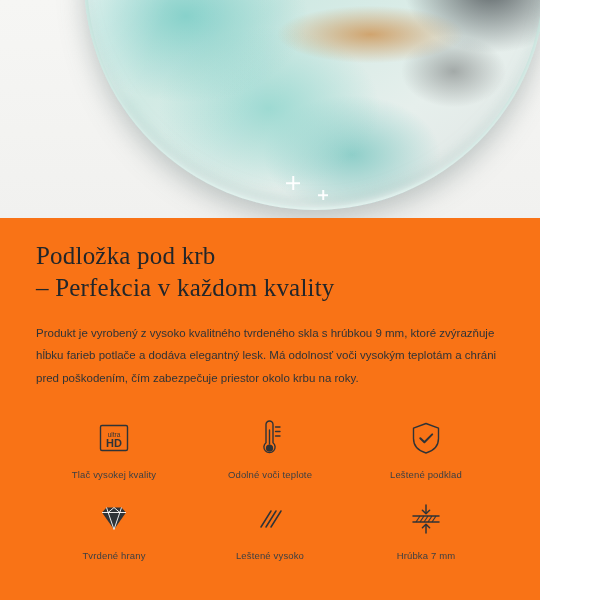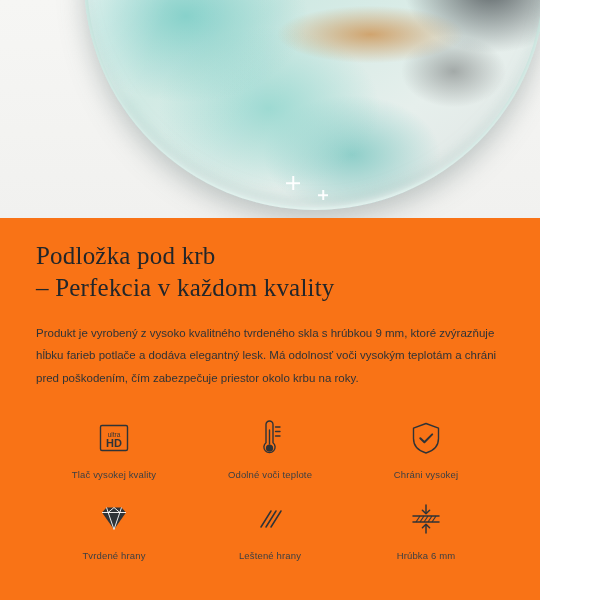--- a/index.html
+++ b/index.html
@@ -209,21 +209,21 @@
         <span class="cap">Odolné voči teplote</span>
       </div>
 
       <div class="feature">
         <span class="ico">
           <svg width="36" height="40" viewBox="0 0 36 40">
             <path d="M18 5.5 5.5 10.2v10.4c0 7.6 5.2 12.4 12.5 14.4 7.3-2 12.5-6.8 12.5-14.4V10.2z" fill="none" stroke="#2f3337" stroke-width="1.4" stroke-linejoin="round"></path>
             <path d="M12.3 20.2 16.4 24.3 24.2 16.4" fill="none" stroke="#2f3337" stroke-width="2" stroke-linecap="round" stroke-linejoin="round"></path>
           </svg>
         </span>
-        <span class="cap">Chráni vysokej</span>
+        <span class="cap">Leštené podklad</span>
       </div>
 
       <div class="feature">
         <span class="ico">
           <svg width="40" height="36" viewBox="0 0 40 36">
             <path d="M8 11.5h24L20 28.5z" fill="#2f3337"></path>
             <path d="M8 11.5 12.5 6.5h15L32 11.5z" fill="#2f3337"></path>
             <g stroke="#ffffff" stroke-width="0.9">
               <line x1="8" y1="11.5" x2="32" y2="11.5"></line>
               <line x1="14.2" y1="11.5" x2="20" y2="28.5"></line>
@@ -241,21 +241,21 @@
       <div class="feature">
         <span class="ico">
           <svg width="40" height="36" viewBox="0 0 40 36">
             <g stroke="#2f3337" stroke-width="1.5" stroke-linecap="round">
               <line x1="11" y1="26" x2="21" y2="10"></line>
               <line x1="16" y1="26" x2="26" y2="10"></line>
               <line x1="21" y1="26" x2="31" y2="10"></line>
             </g>
           </svg>
         </span>
-        <span class="cap">Leštené hrany</span>
+        <span class="cap">Leštené vysoko</span>
       </div>
 
       <div class="feature">
         <span class="ico">
           <svg width="40" height="40" viewBox="0 0 40 40">
             <g stroke="#2f3337" stroke-width="1.5" stroke-linecap="round">
               <line x1="20" y1="6" x2="20" y2="14"></line>
               <path d="M16.4 11.2 20 14.8 23.6 11.2" fill="none" stroke-linejoin="round"></path>
               <line x1="20" y1="34" x2="20" y2="26"></line>
               <path d="M16.4 28.8 20 25.2 23.6 28.8" fill="none" stroke-linejoin="round"></path>
@@ -264,18 +264,18 @@
             </g>
             <g stroke="#2f3337" stroke-width="1.1">
               <line x1="10" y1="23" x2="14" y2="17"></line>
               <line x1="14" y1="23" x2="18" y2="17"></line>
               <line x1="18" y1="23" x2="22" y2="17"></line>
               <line x1="22" y1="23" x2="26" y2="17"></line>
               <line x1="26" y1="23" x2="30" y2="17"></line>
             </g>
           </svg>
         </span>
-        <span class="cap">Hrúbka 6 mm</span>
+        <span class="cap">Hrúbka 7 mm</span>
       </div>
 
     </div>
   </div>
 </div>
 
 </body></html>

